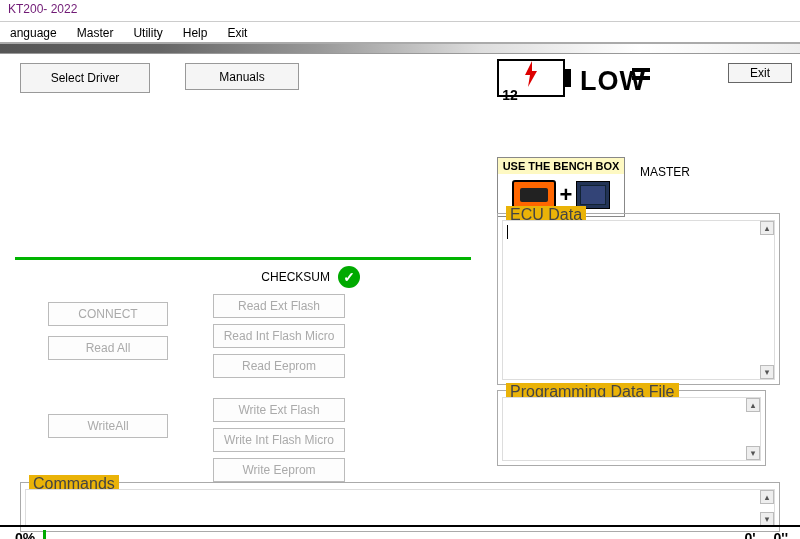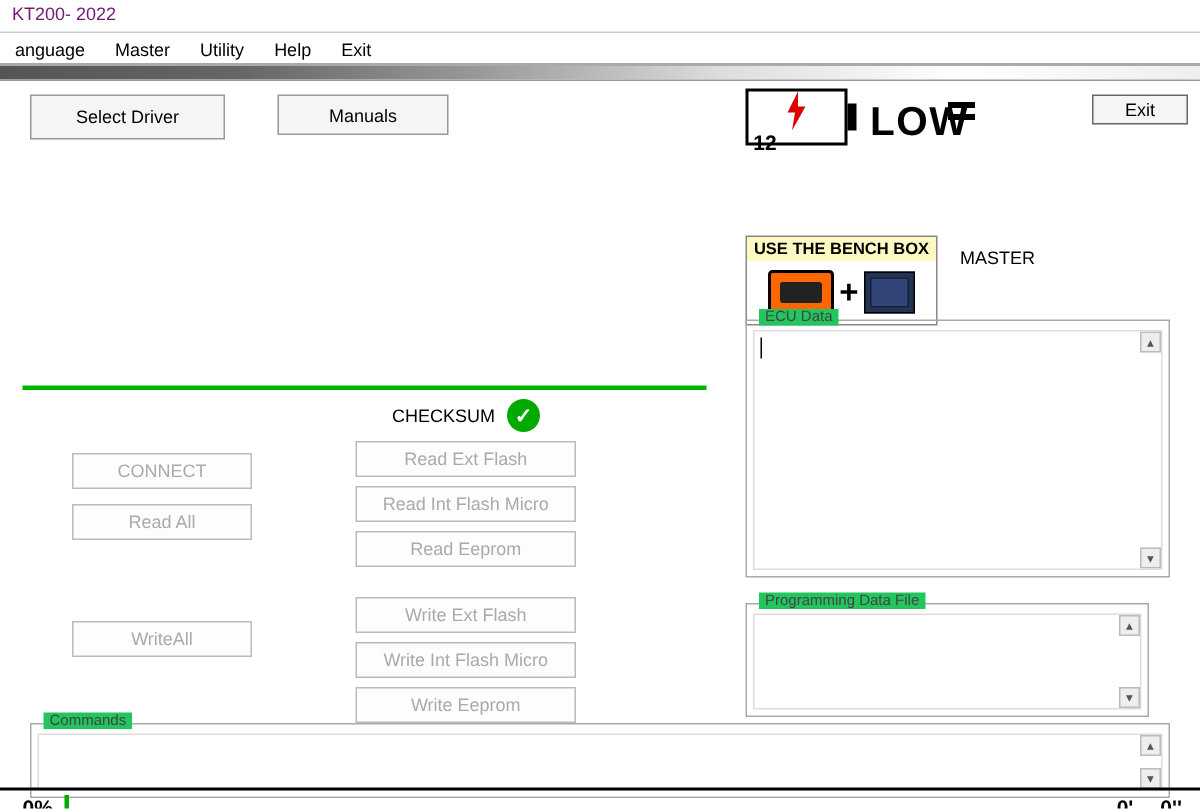--- a/index.html
+++ b/index.html
@@ -28,35 +28,35 @@
   .bench-dev1 { width: 44px; height: 30px; background: #f60; border: 2px solid #000; border-radius: 3px; position: relative; }
   .bench-dev1::after { content: ""; position: absolute; left: 6px; right: 6px; top: 6px; bottom: 6px; background: #222; border-radius: 2px; }
   .bench-plus { font-size: 22px; font-weight: bold; color: #000; }
   .bench-dev2 { width: 34px; height: 28px; background: #235; border: 1px solid #000; position: relative; }
   .bench-dev2::after { content: ""; position: absolute; left: 3px; right: 3px; top: 3px; bottom: 3px; background: #347; border: 1px solid #123; }
   .master-label { position: absolute; left: 640px; top: 63px; font-size: 12px; color: #000; }
   .main-area { position: relative; height: 447px; }
   .green-line { position: absolute; left: 15px; top: 155px; width: 456px; height: 3px; background: #00b400; }
   .checksum-row { position: absolute; left: 220px; top: 164px; width: 140px; display: flex; align-items: center; justify-content: flex-end; gap: 8px; font-size: 12px; color: #000; }
   .check-icon { width: 22px; height: 22px; border-radius: 50%; background: #0a0; display: flex; align-items: center; justify-content: center; color: #fff; font-size: 14px; font-weight: bold; }
-  .ops-btn { width: 147px; height: 24px; margin-left: 24px; }
+  .ops-btn { width: 132px; height: 24px; }
   .ops-btn-left { width: 120px; height: 24px; }
   .btn-connect { position: absolute; left: 48px; top: 200px; }
   .btn-readall { position: absolute; left: 48px; top: 234px; }
   .btn-writeall { position: absolute; left: 48px; top: 312px; }
   .btn-readextf { position: absolute; left: 213px; top: 192px; }
   .btn-readintf { position: absolute; left: 213px; top: 222px; }
   .btn-readeep  { position: absolute; left: 213px; top: 252px; }
   .btn-writeextf{ position: absolute; left: 213px; top: 296px; }
   .btn-writeintf{ position: absolute; left: 213px; top: 326px; }
   .btn-writeeep { position: absolute; left: 213px; top: 356px; }
   .groupbox { position: absolute; border: 1px solid #aaa; }
-  .groupbox .legend { position: absolute; top: -8px; left: 8px; background: #22c55e; padding: 0 4px; font-size: 10px; color: #444; }
+  .groupbox .legend { position: absolute; top: -8px; left: 8px; background: #eab308; padding: 0 4px; font-size: 16px; color: #444; }
   .gb-ecu { left: 497px; top: 111px; width: 283px; height: 172px; }
-  .gb-prog { left: 497px; top: 300px; width: 269px; height: 76px; }
+  .gb-prog { left: 497px; top: 288px; width: 269px; height: 76px; }
   .gb-cmd  { left: 20px; top: 380px; width: 760px; height: 50px; }
   .textarea { position: absolute; left: 4px; top: 6px; right: 4px; bottom: 4px; border: 1px solid #ddd; background: #fff; overflow: hidden; }
   .scroll-up, .scroll-down { position: absolute; right: 0; width: 14px; height: 14px; background: #eee; border: 1px solid #bbb; font-size: 9px; line-height: 12px; text-align: center; color: #555; }
   .scroll-up { top: 0; } .scroll-down { bottom: 0; }
   .cursor-bar { position: absolute; left: 4px; top: 4px; width: 1px; height: 14px; background: #000; }
   .statusbar { position: absolute; left: 0; bottom: 0; right: 0; height: 24px; border-top: 2px solid #000; display: flex; align-items: center; font-size: 14px; font-weight: bold; }
   .sb-pct { margin-left: 15px; }
   .sb-bar { margin-left: 8px; width: 3px; height: 16px; background: #0a0; }
   .sb-r1 { margin-left: auto; margin-right: 18px; }
   .sb-r2 { margin-right: 12px; }

